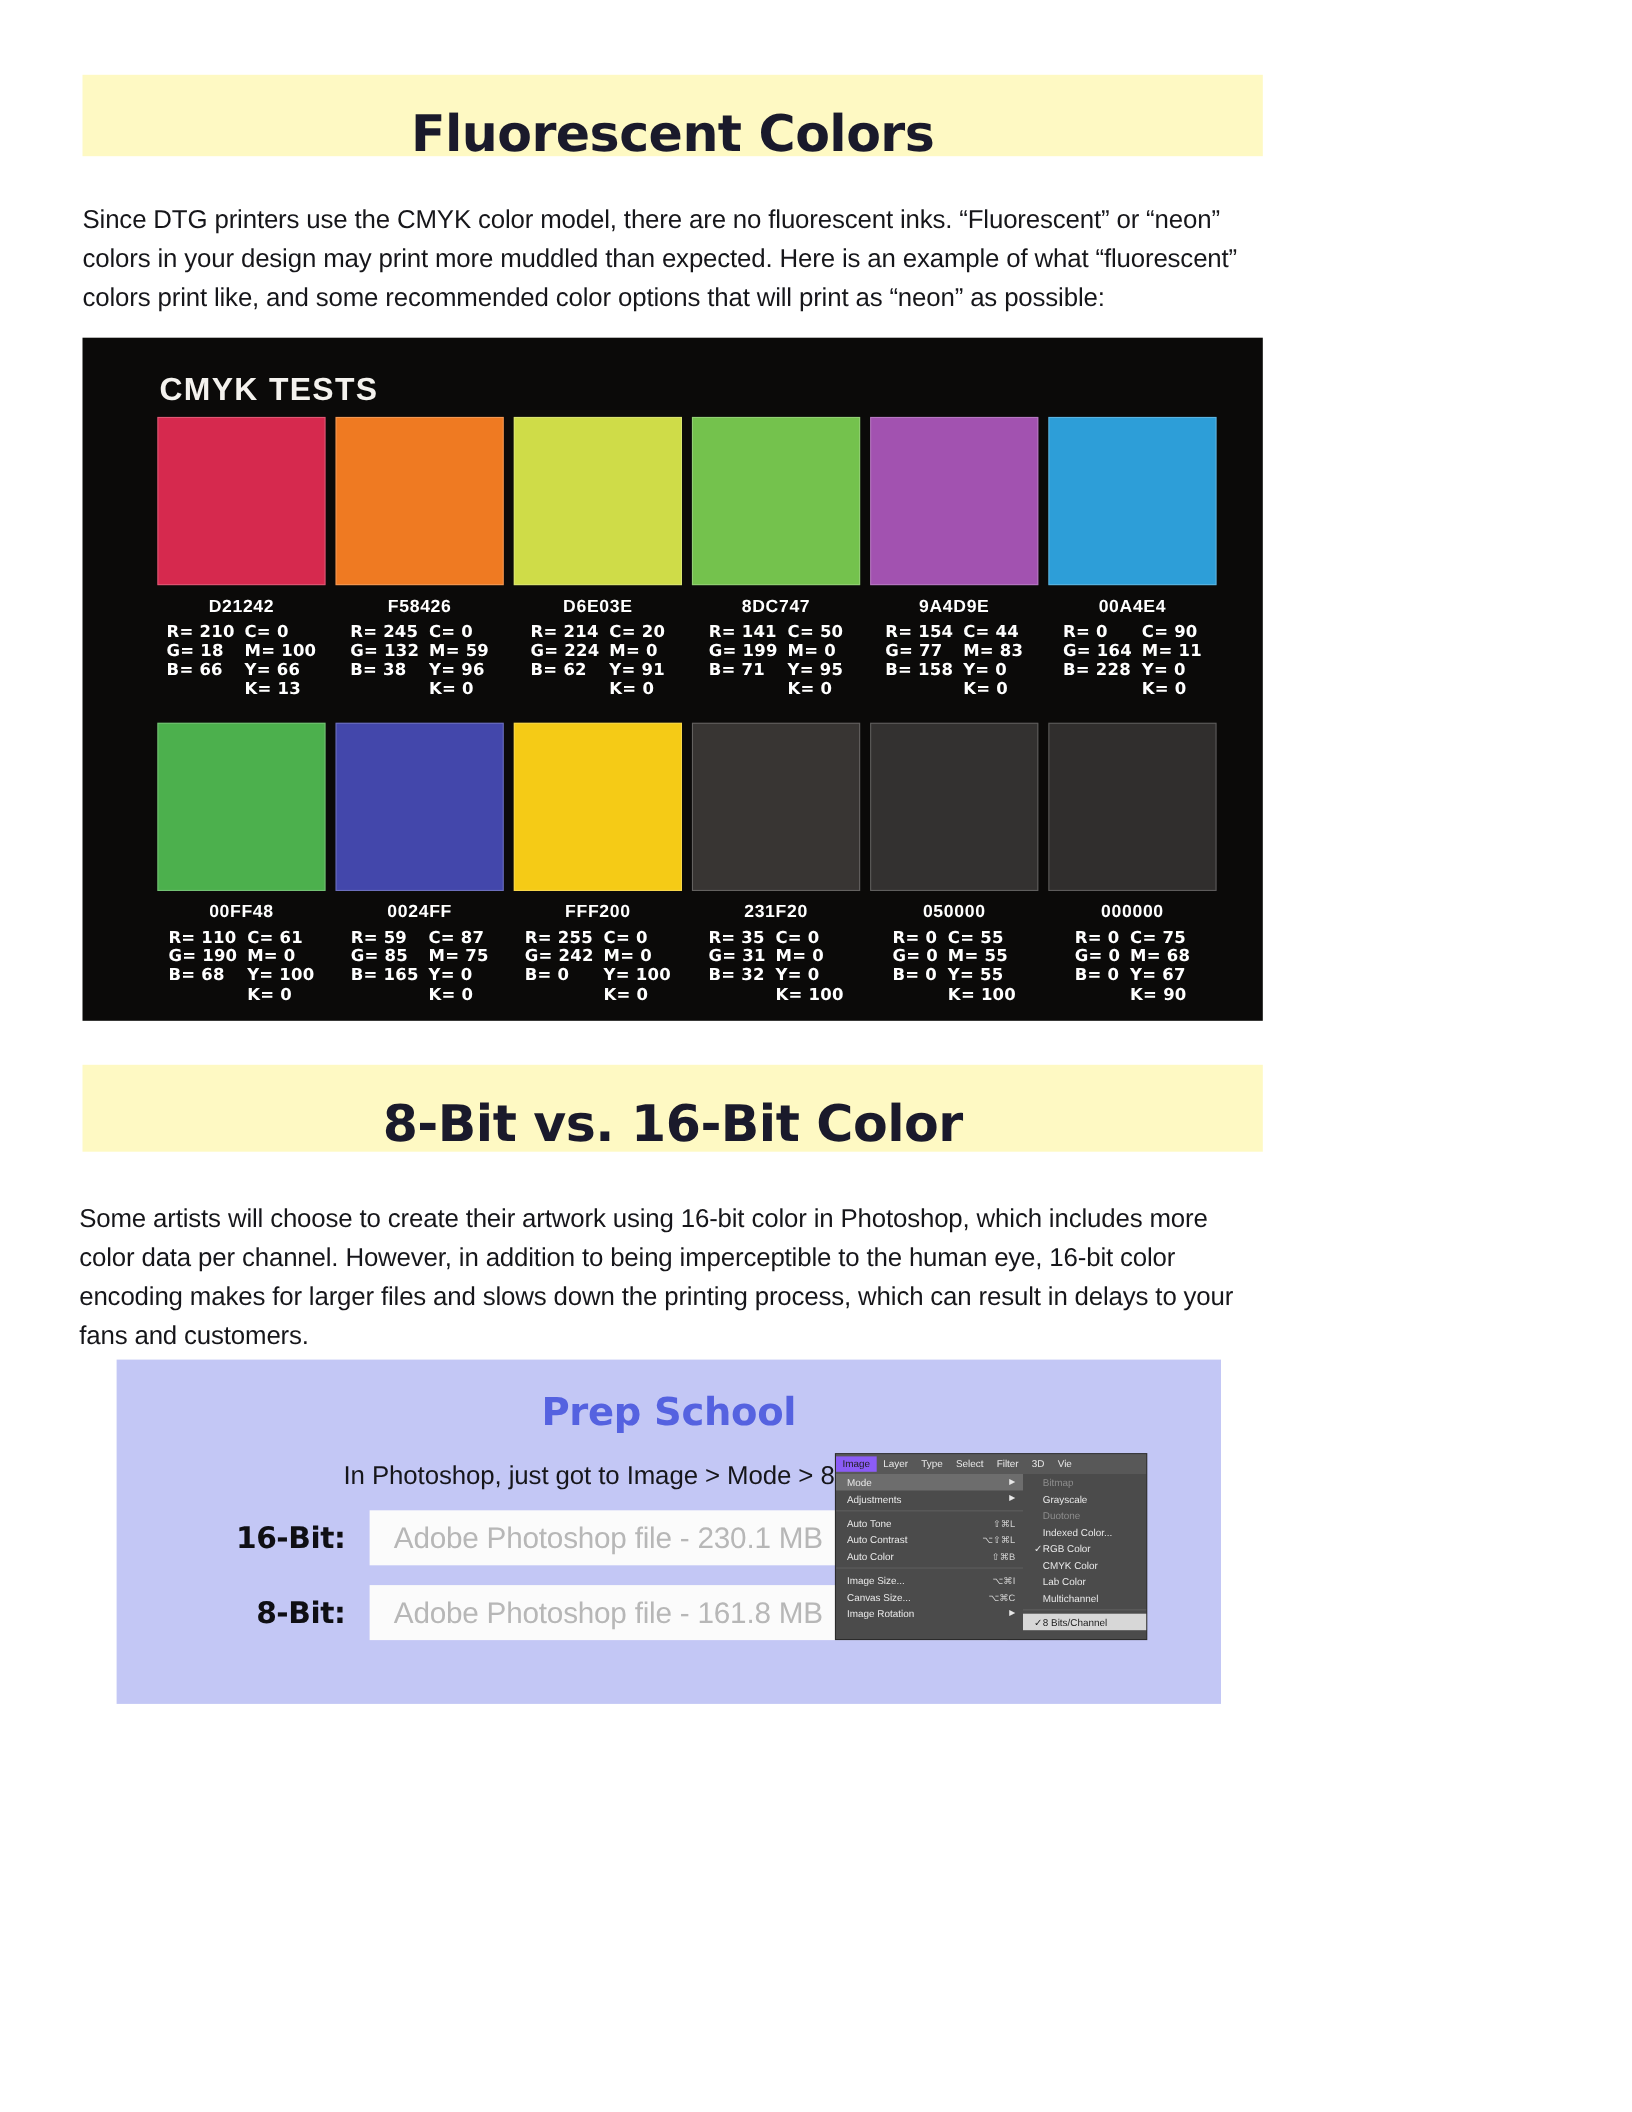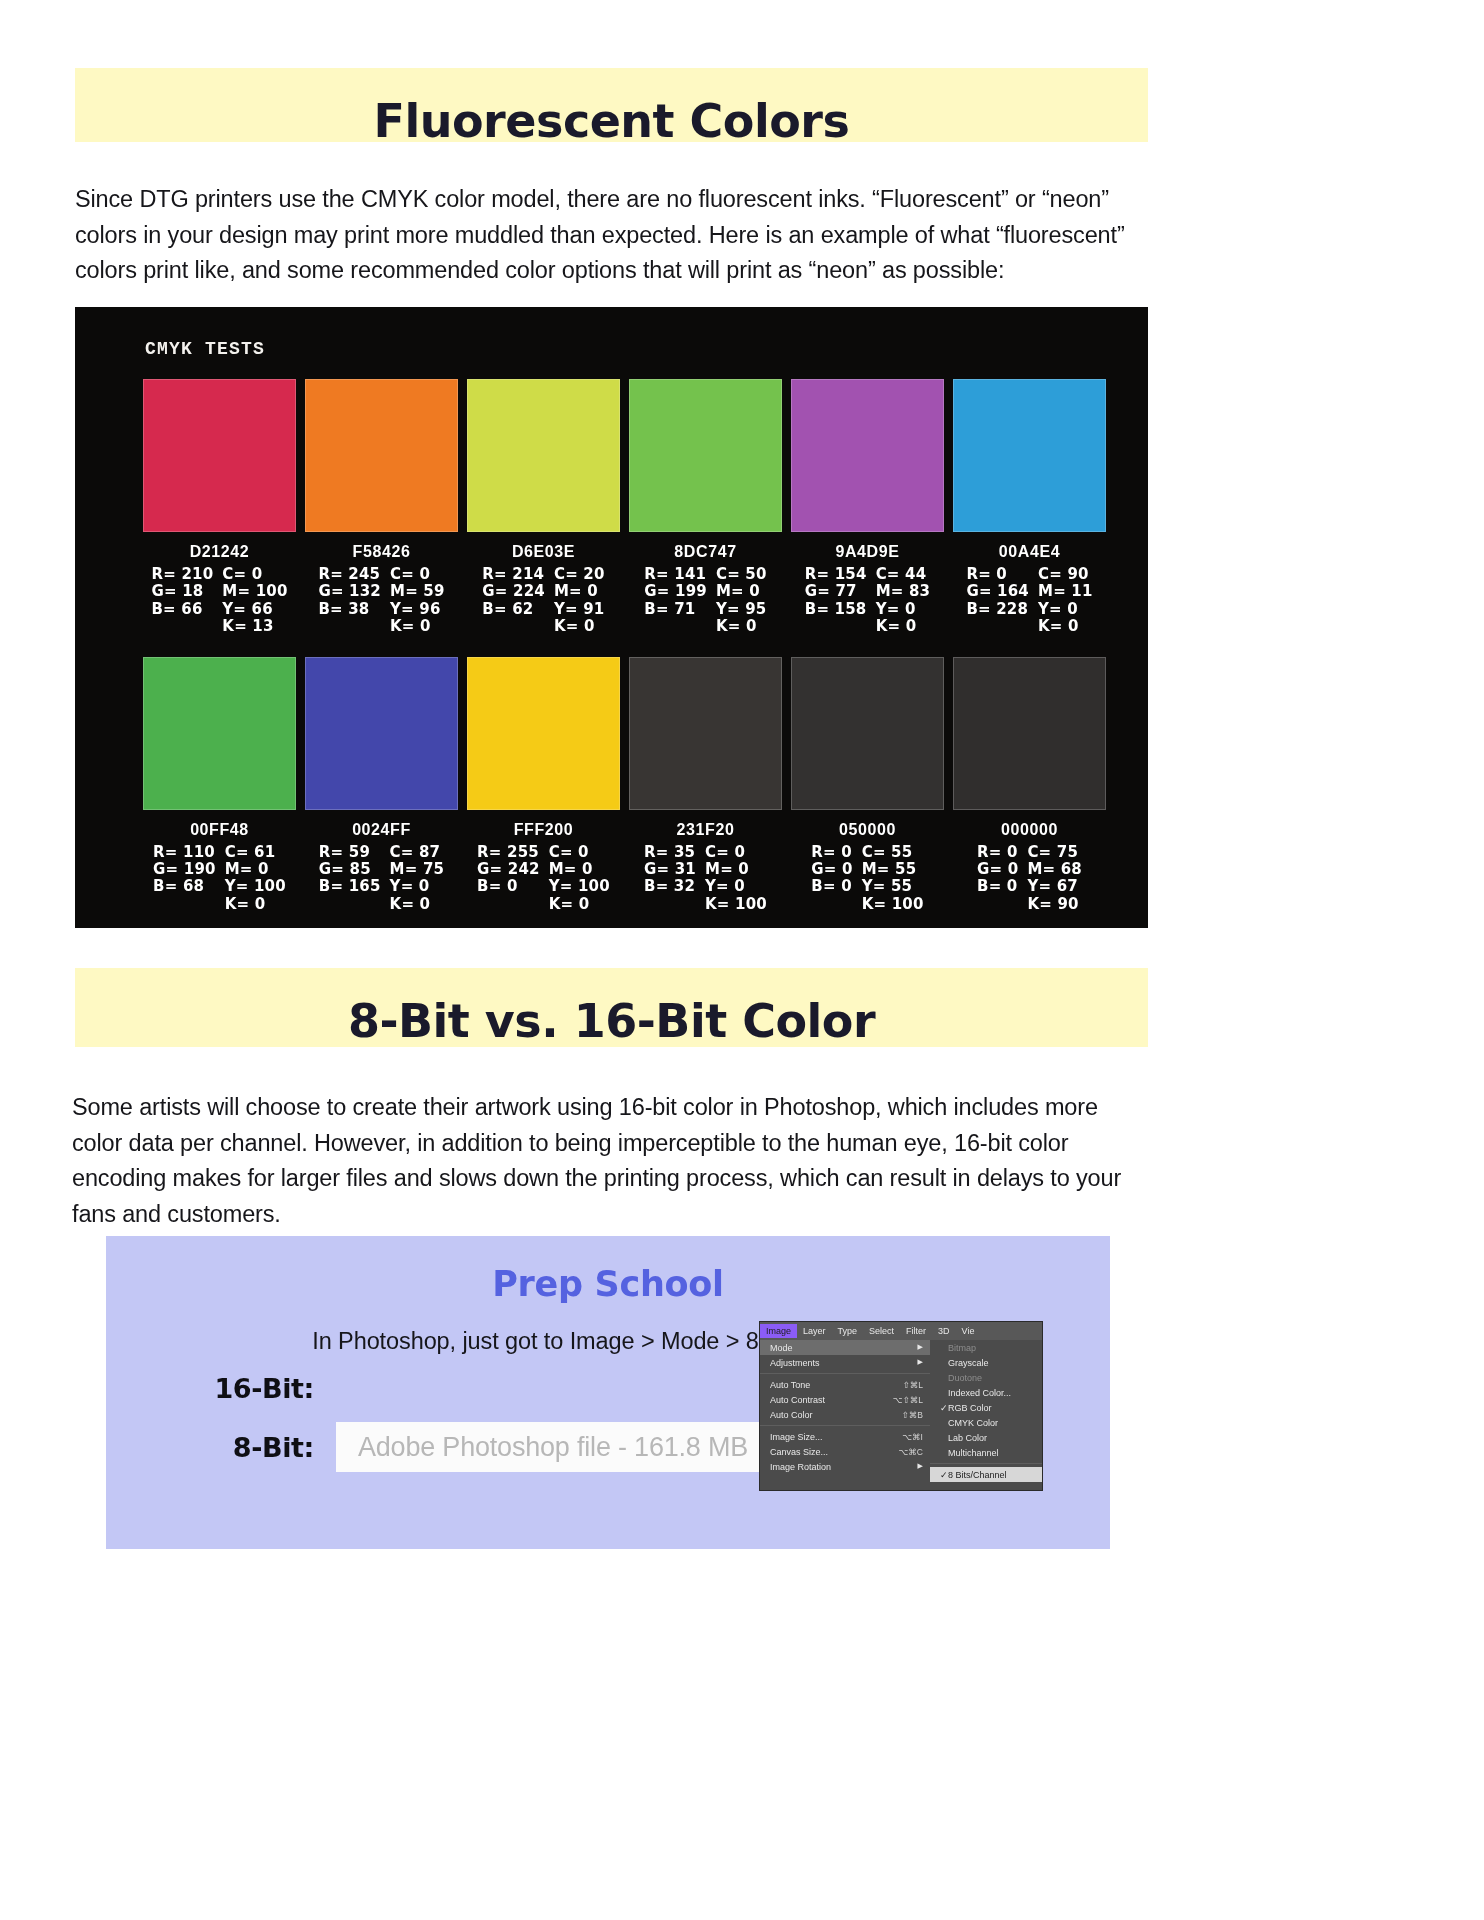--- a/index.html
+++ b/index.html
@@ -34,23 +34,23 @@
   }
 
   
   .photo {
     background: #0b0a09;
     position: relative;
     overflow: hidden;
   }
   .photo-title {
     color: #f4f2ee;
-    font-family: Liberation Mono, monospace;
-    font-weight: 800;
-    font-size: 18px;
+    font-family: Liberation Sans, sans-serif;
+    font-weight: 800;
+    font-size: 29px;
     letter-spacing: 1.2px;
     position: absolute;
     left: 70px; top: 32px;
   }
   .sw-row { display: flex; }
   .sw-col { width: 153px; margin-right: 9px; }
   .sw-col:last-child { margin-right: 0; }
   .sw-chip {
     width: 153px; height: 153px;
     border: 1px solid rgba(255,255,255,0.22);
@@ -339,20 +339,21 @@
 
   <div class="prep" style="position:absolute; left:106px; top:1236px; width:1004px; height:313px;">
 
     <div class="prep-title" style="margin-top:28px;">Prep School</div>
 
     <div class="prep-instr" style="margin-top:24px;">In Photoshop, just got to Image &gt; Mode &gt; 8 Bits/Channel.</div>
 
     <div id="file-rows" style="margin-top:14px;">
         <div class="file-row">
           <div class="file-label">16-Bit:</div>
+          <div class="file-box">Adobe Photoshop file - 230.1 MB</div>
         </div>
         <div class="file-row">
           <div class="file-label">8-Bit:</div>
           <div class="file-box">Adobe Photoshop file - 161.8 MB</div>
         </div>
       </div>
 
     <div class="psmenu">
       <div class="ps-menubar" id="ps-menubar">
           <div class="active">Image</div>

